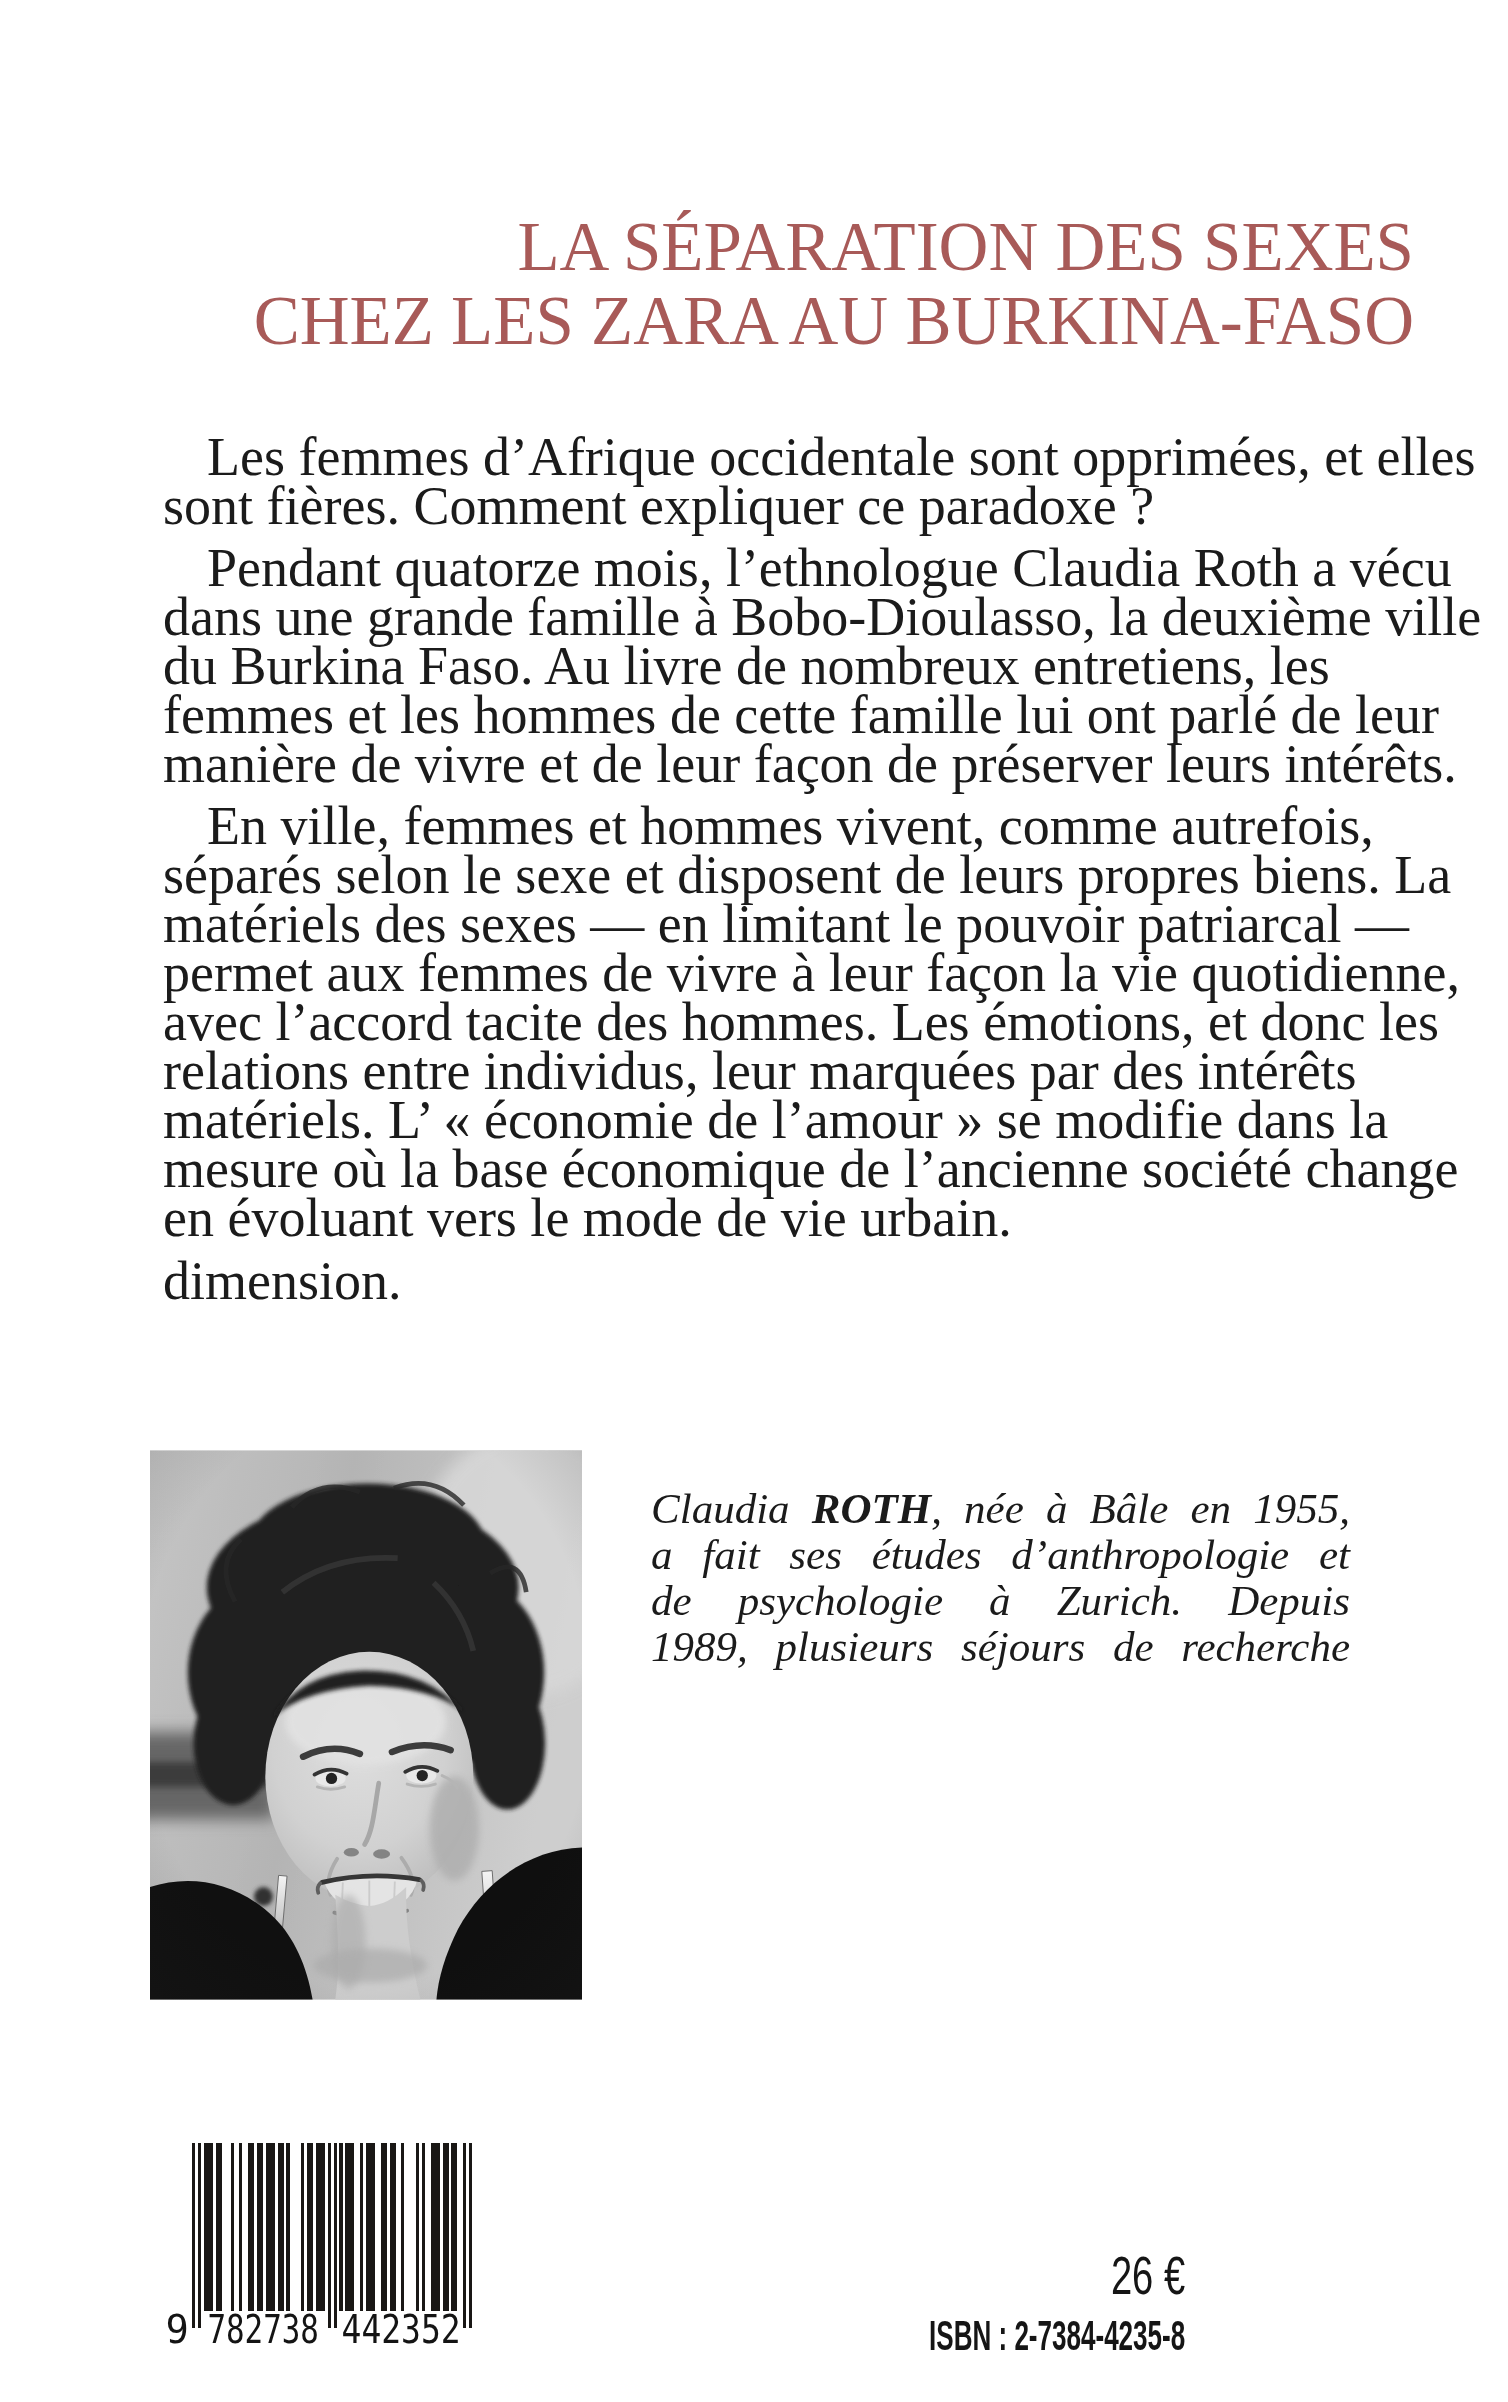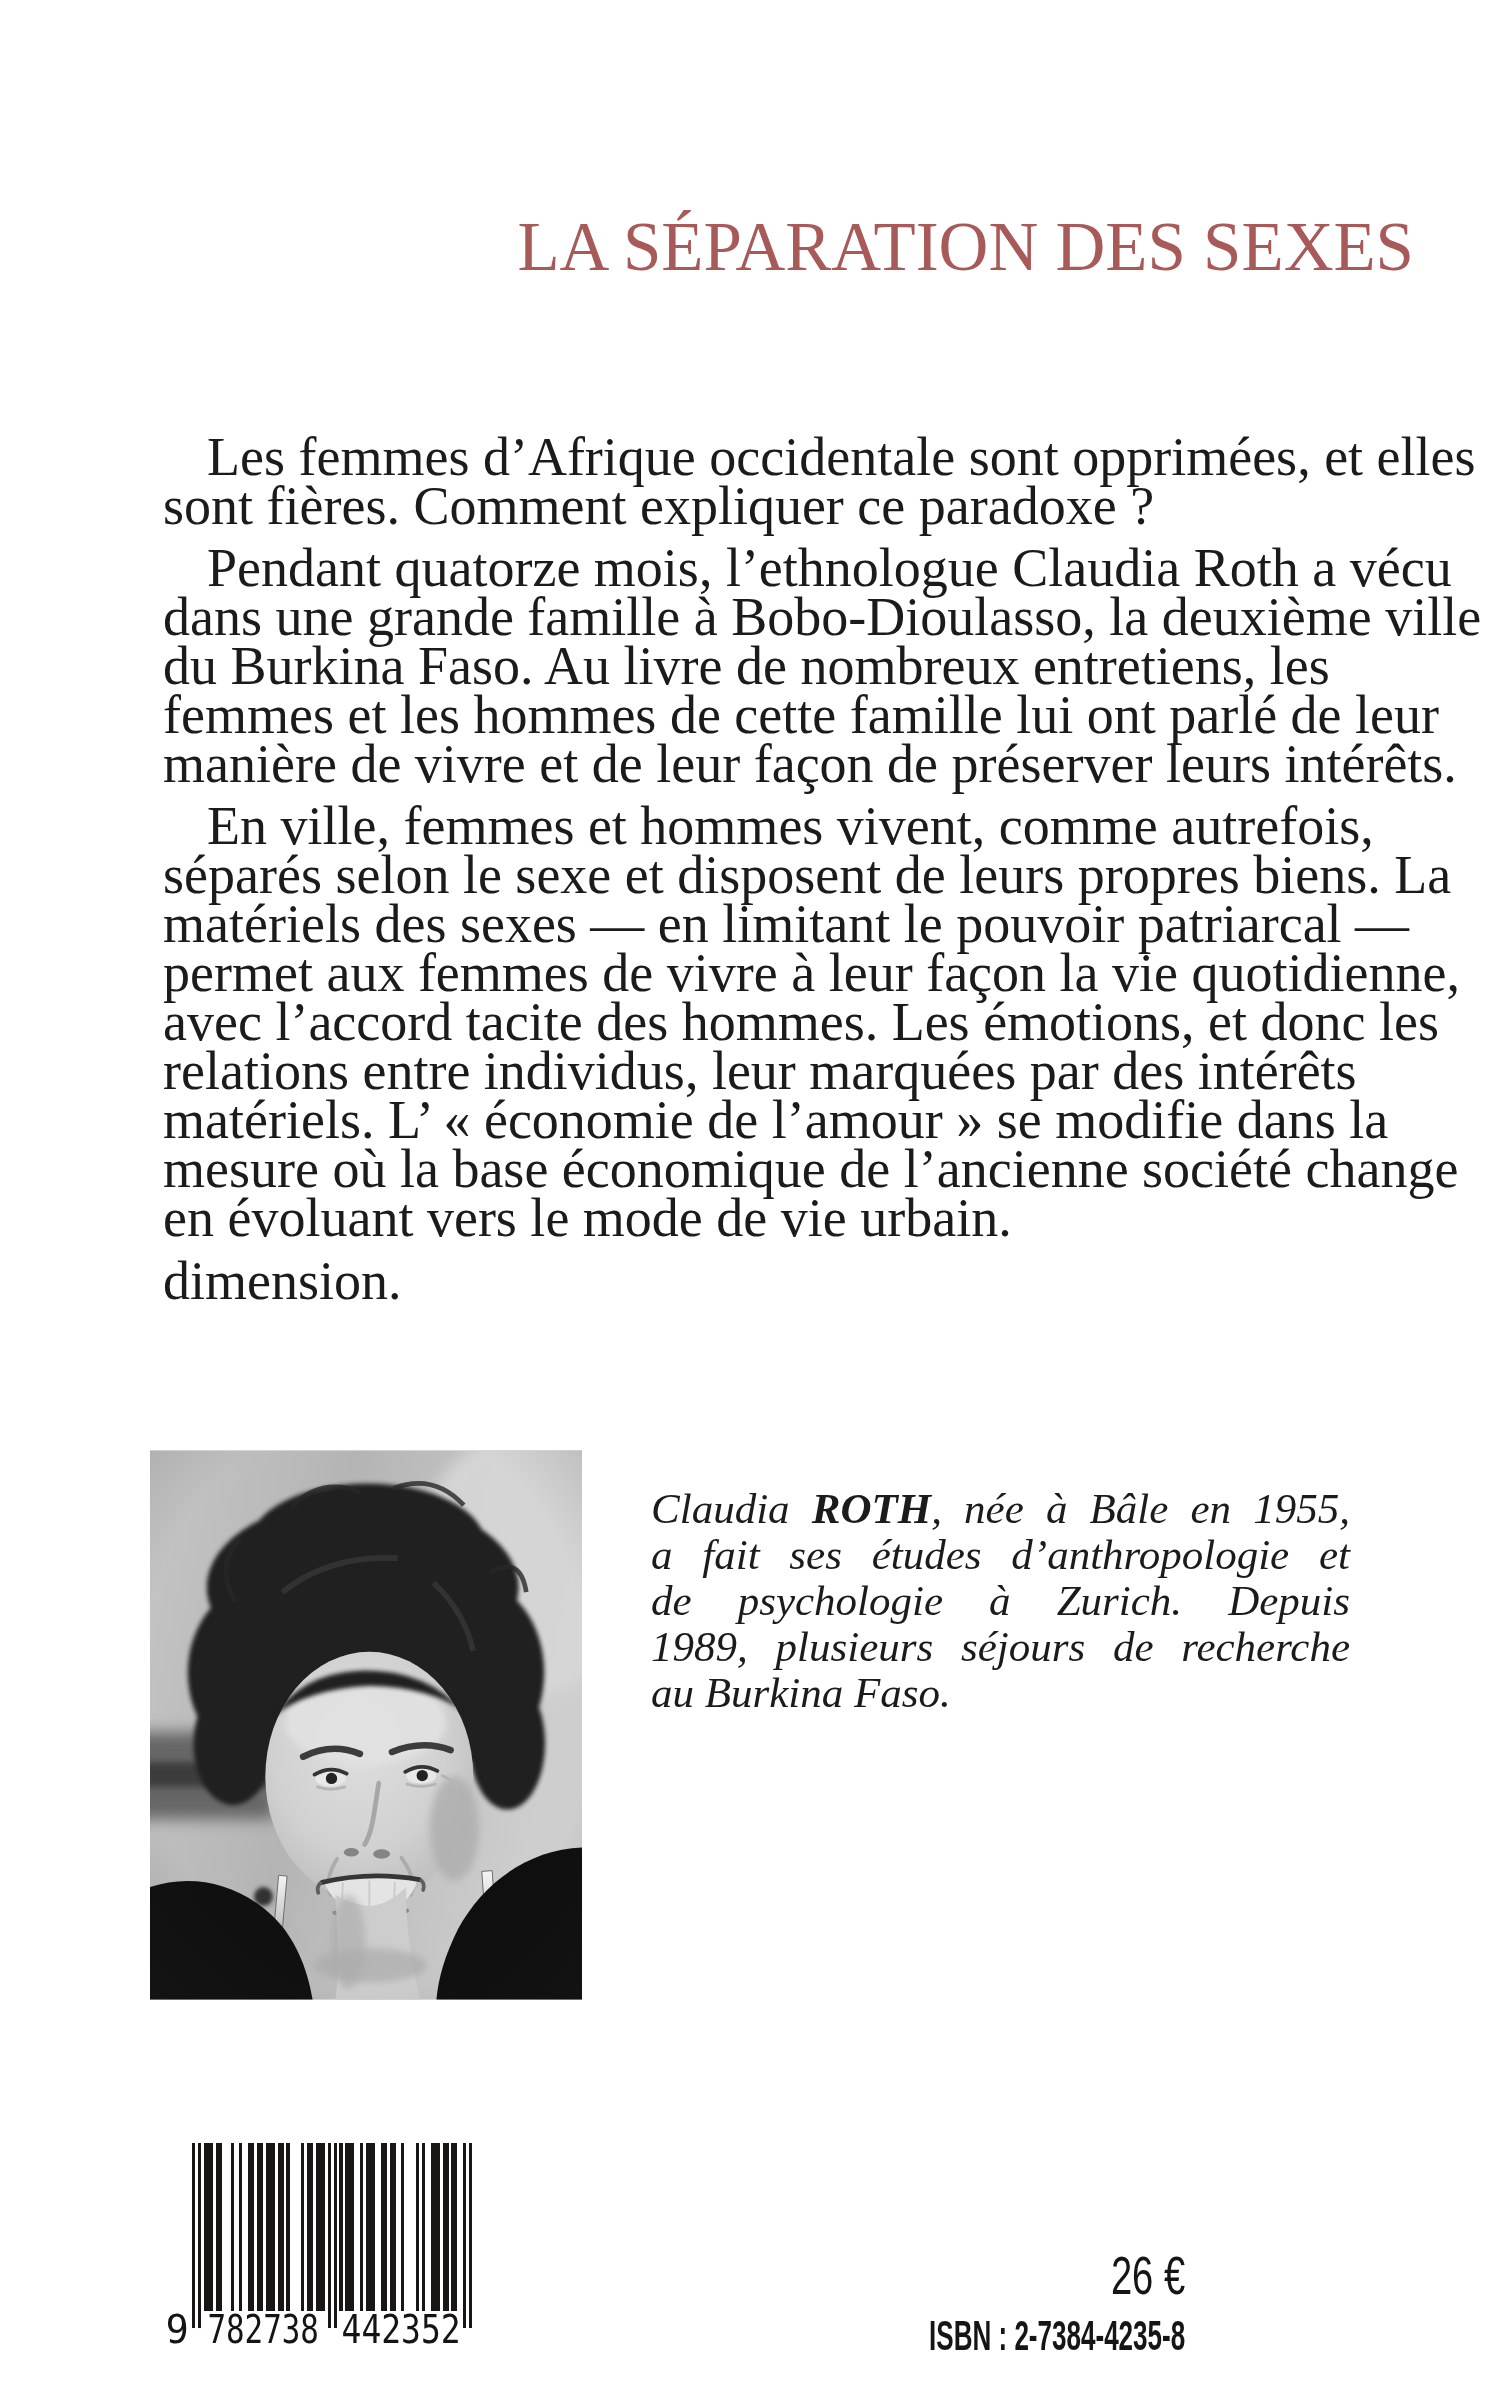--- a/index.html
+++ b/index.html
@@ -64,20 +64,21 @@
     color:#151515;
   }
 </style>
 </head>
 <body>
 
 <div class="page">
 
   <div class="title-block">
     <div>LA SÉPARATION DES SEXES</div>
+    <div>CHEZ LES ZARA AU BURKINA-FASO</div>
   </div>
 
   <div class="body-block">
     <div class="para">
       <div class="jl ind">Les femmes d’Afrique occidentale sont opprimées, et elles</div>
       <div class="ll">sont fières. Comment expliquer ce paradoxe ?</div>
     </div>
     <div class="para">
       <div class="jl ind">Pendant quatorze mois, l’ethnologue Claudia Roth a vécu</div>
       <div class="jl">dans une grande famille à Bobo-Dioulasso, la deuxième ville</div>
@@ -221,21 +222,20 @@
       <path d="M457,420 C400,422 352,458 326,506 C312,534 305,558 303,581 L457,581 Z" fill="#141110"></path>
       <rect x="0" y="0" width="457" height="581" fill="url(#pg-vig)"></rect>
     </svg>
   </div>
 
   <div class="bio-block">
     <div class="jl"><span>Claudia </span><span class="b">ROTH</span><span>, née à Bâle en 1955,</span></div>
     <div class="jl">a fait ses études d’anthropologie et</div>
     <div class="jl">de psychologie à Zurich. Depuis</div>
     <div class="jl">1989, plusieurs séjours de recherche</div>
-    <div class="ll">au Burkina Faso.</div>
   </div>
 
   <div class="barcode">
     <svg viewBox="0 0 340 218" xmlns="http://www.w3.org/2000/svg" shape-rendering="crispEdges">
       <g id="bars">
           <rect x="38.00" y="0" width="3.27" height="196"></rect>
           <rect x="44.23" y="0" width="3.27" height="196"></rect>
           <rect x="50.46" y="0" width="3.27" height="178"></rect>
           <rect x="53.58" y="0" width="3.27" height="178"></rect>
           <rect x="56.69" y="0" width="3.27" height="178"></rect>

